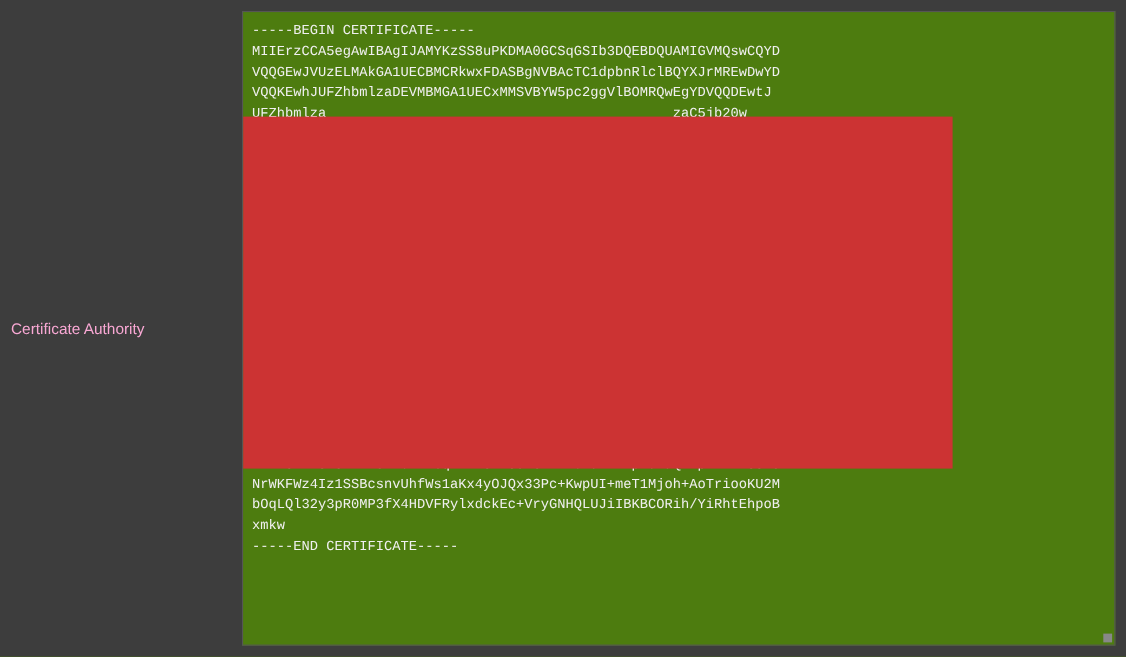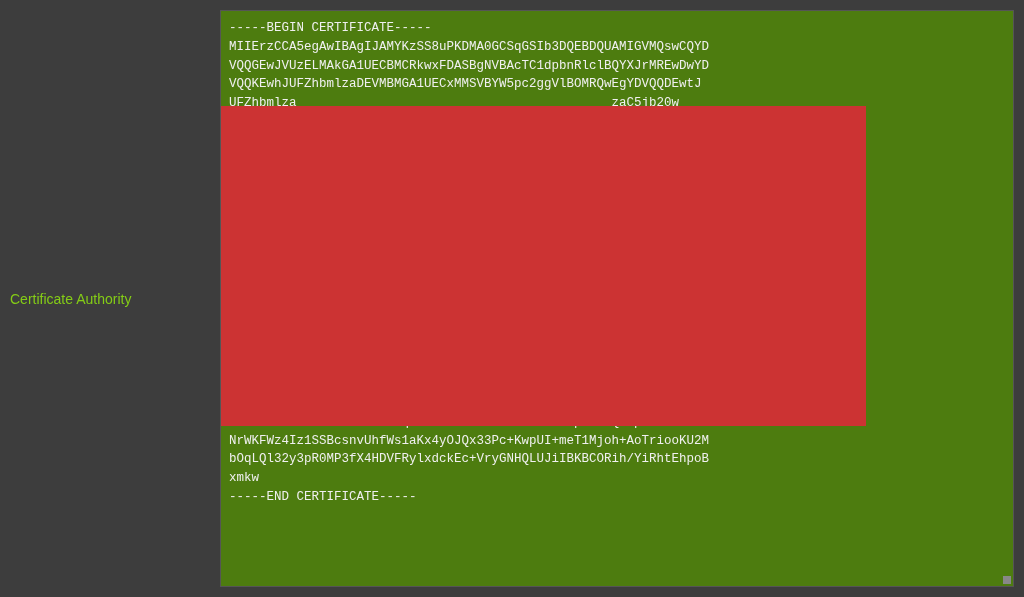--- a/index.html
+++ b/index.html
@@ -19,21 +19,21 @@
       display: flex;
       width: 100%;
       height: 100%;
       align-items: center;
     }
 
     .label-area {
       width: 220px;
       flex-shrink: 0;
       padding-left: 10px;
-      color: #84cc16;
+      color: #f9a8d4;
       font-family: Arial, sans-serif;
       font-size: 14px;
     }
 
     .cert-box-wrapper {
       flex: 1;
       height: 100%;
       padding: 10px 10px 10px 0;
       position: relative;
     }

